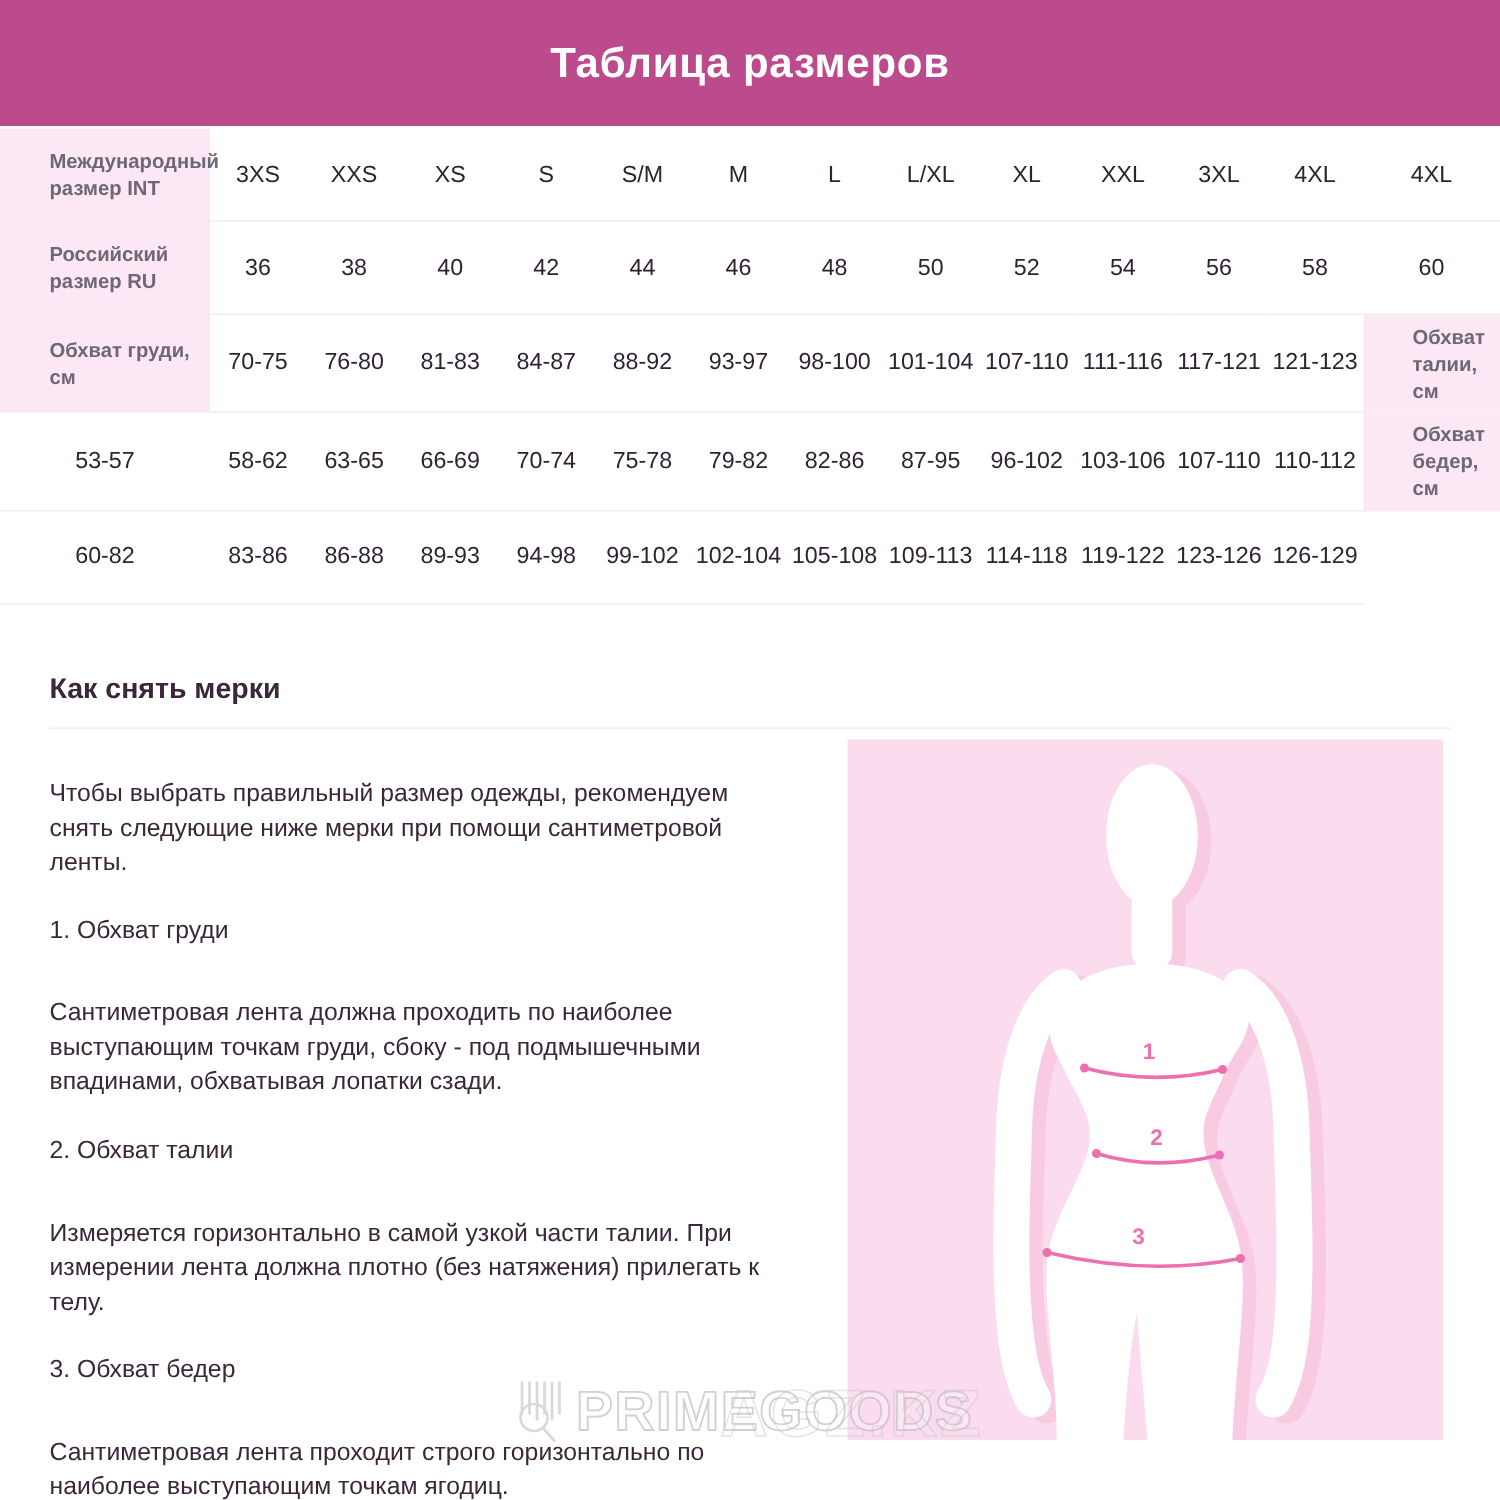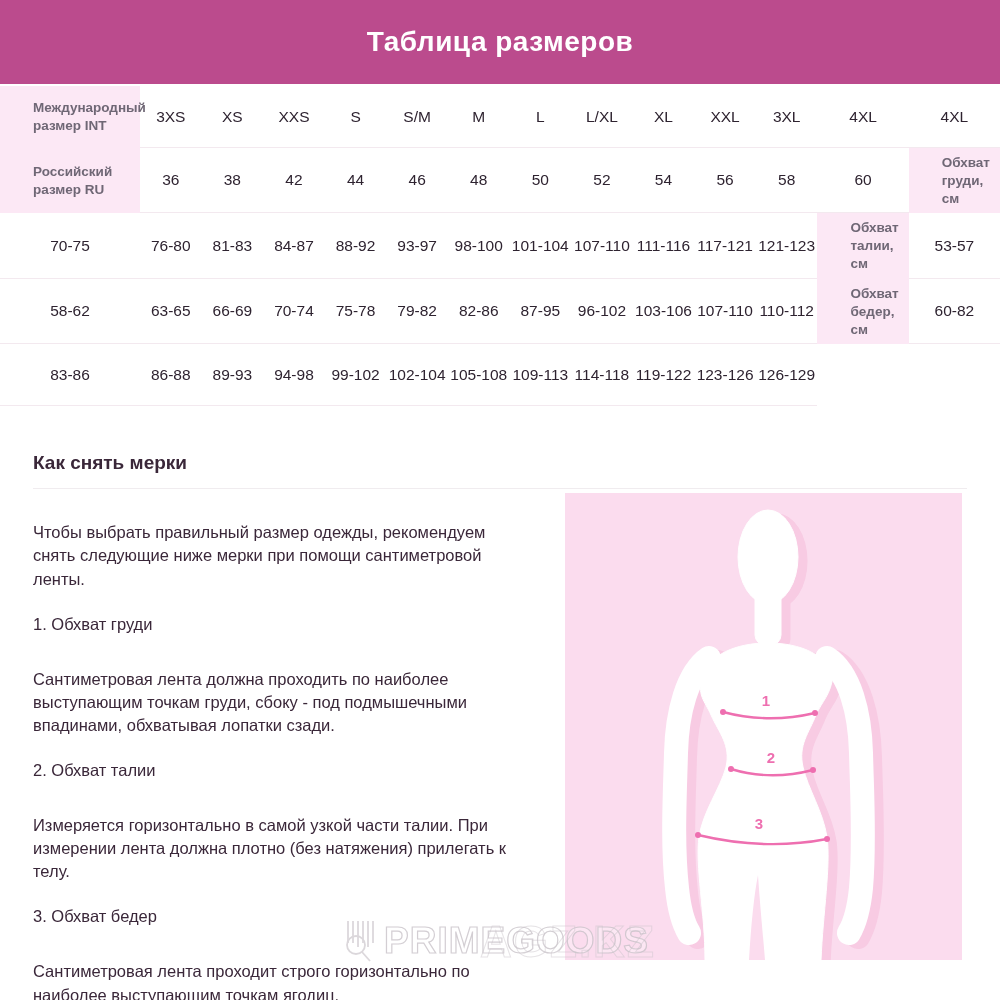--- a/index.html
+++ b/index.html
@@ -46,35 +46,36 @@
 
 <div class="page">
 
   <header class="banner">
     <h1>Таблица размеров</h1>
   </header>
 
   <section class="size-table" id="size-table">
       <div class="cell label">Международный размер INT</div>
       <div class="cell value">3XS</div>
+      <div class="cell value">XXS</div>
       <div class="cell value">XS</div>
-      <div class="cell value">XXS</div>
       <div class="cell value">S</div>
       <div class="cell value">S/M</div>
       <div class="cell value">M</div>
       <div class="cell value">L</div>
       <div class="cell value">L/XL</div>
       <div class="cell value">XL</div>
       <div class="cell value">XXL</div>
       <div class="cell value">3XL</div>
       <div class="cell value">4XL</div>
       <div class="cell value">4XL</div>
       <div class="cell label">Российский размер RU</div>
       <div class="cell value">36</div>
       <div class="cell value">38</div>
+      <div class="cell value">40</div>
       <div class="cell value">42</div>
       <div class="cell value">44</div>
       <div class="cell value">46</div>
       <div class="cell value">48</div>
       <div class="cell value">50</div>
       <div class="cell value">52</div>
       <div class="cell value">54</div>
       <div class="cell value">56</div>
       <div class="cell value">58</div>
       <div class="cell value">60</div>

